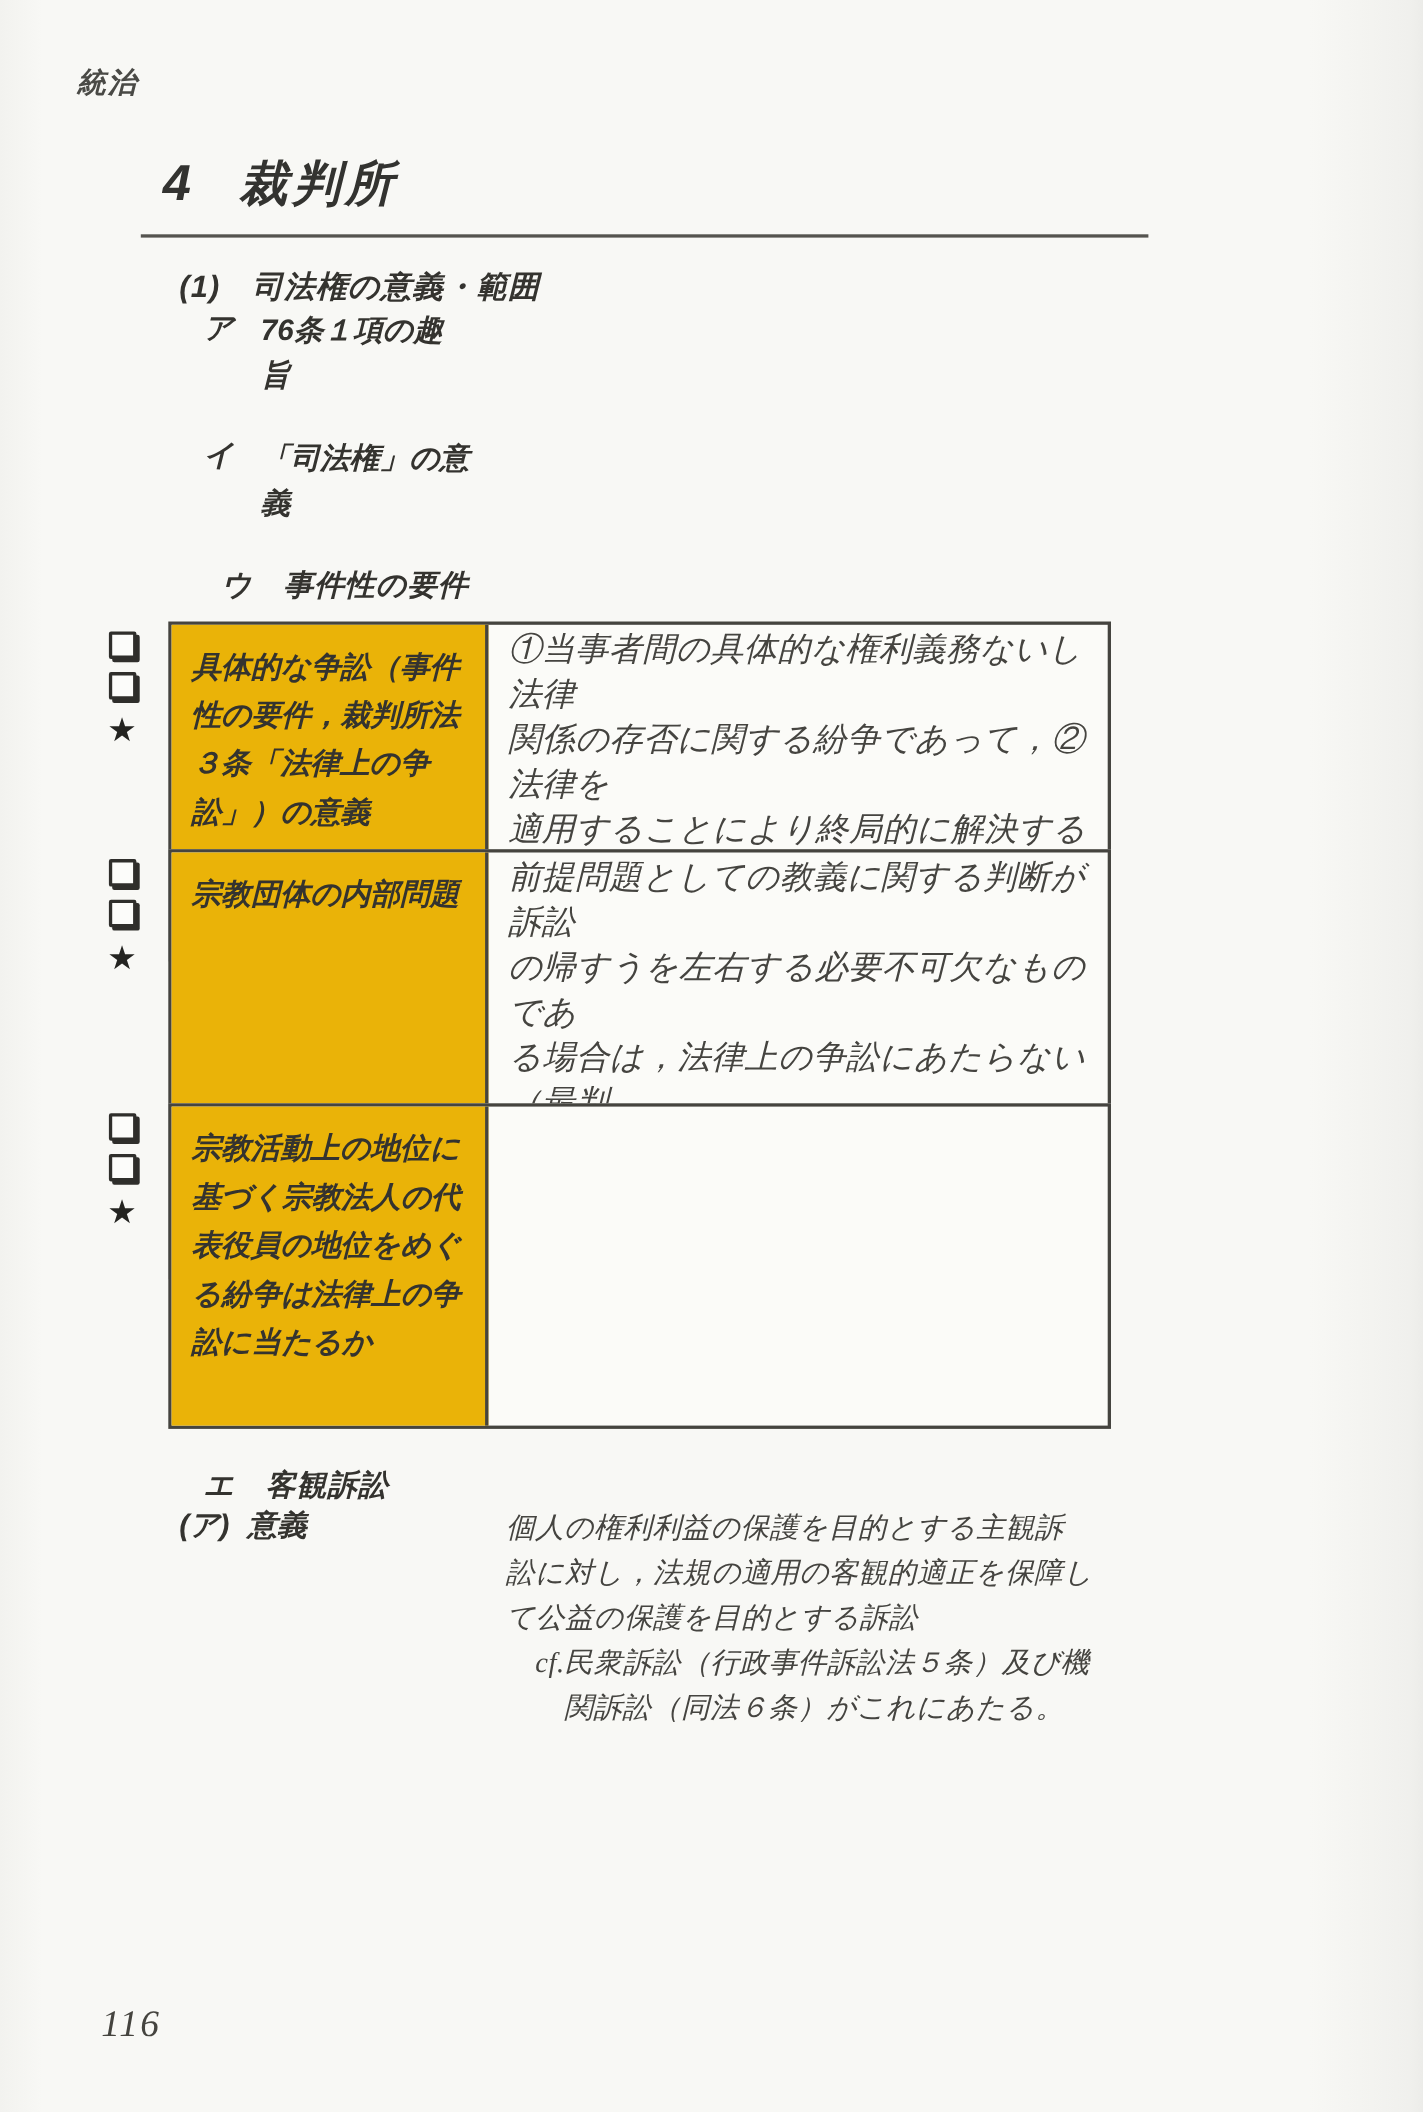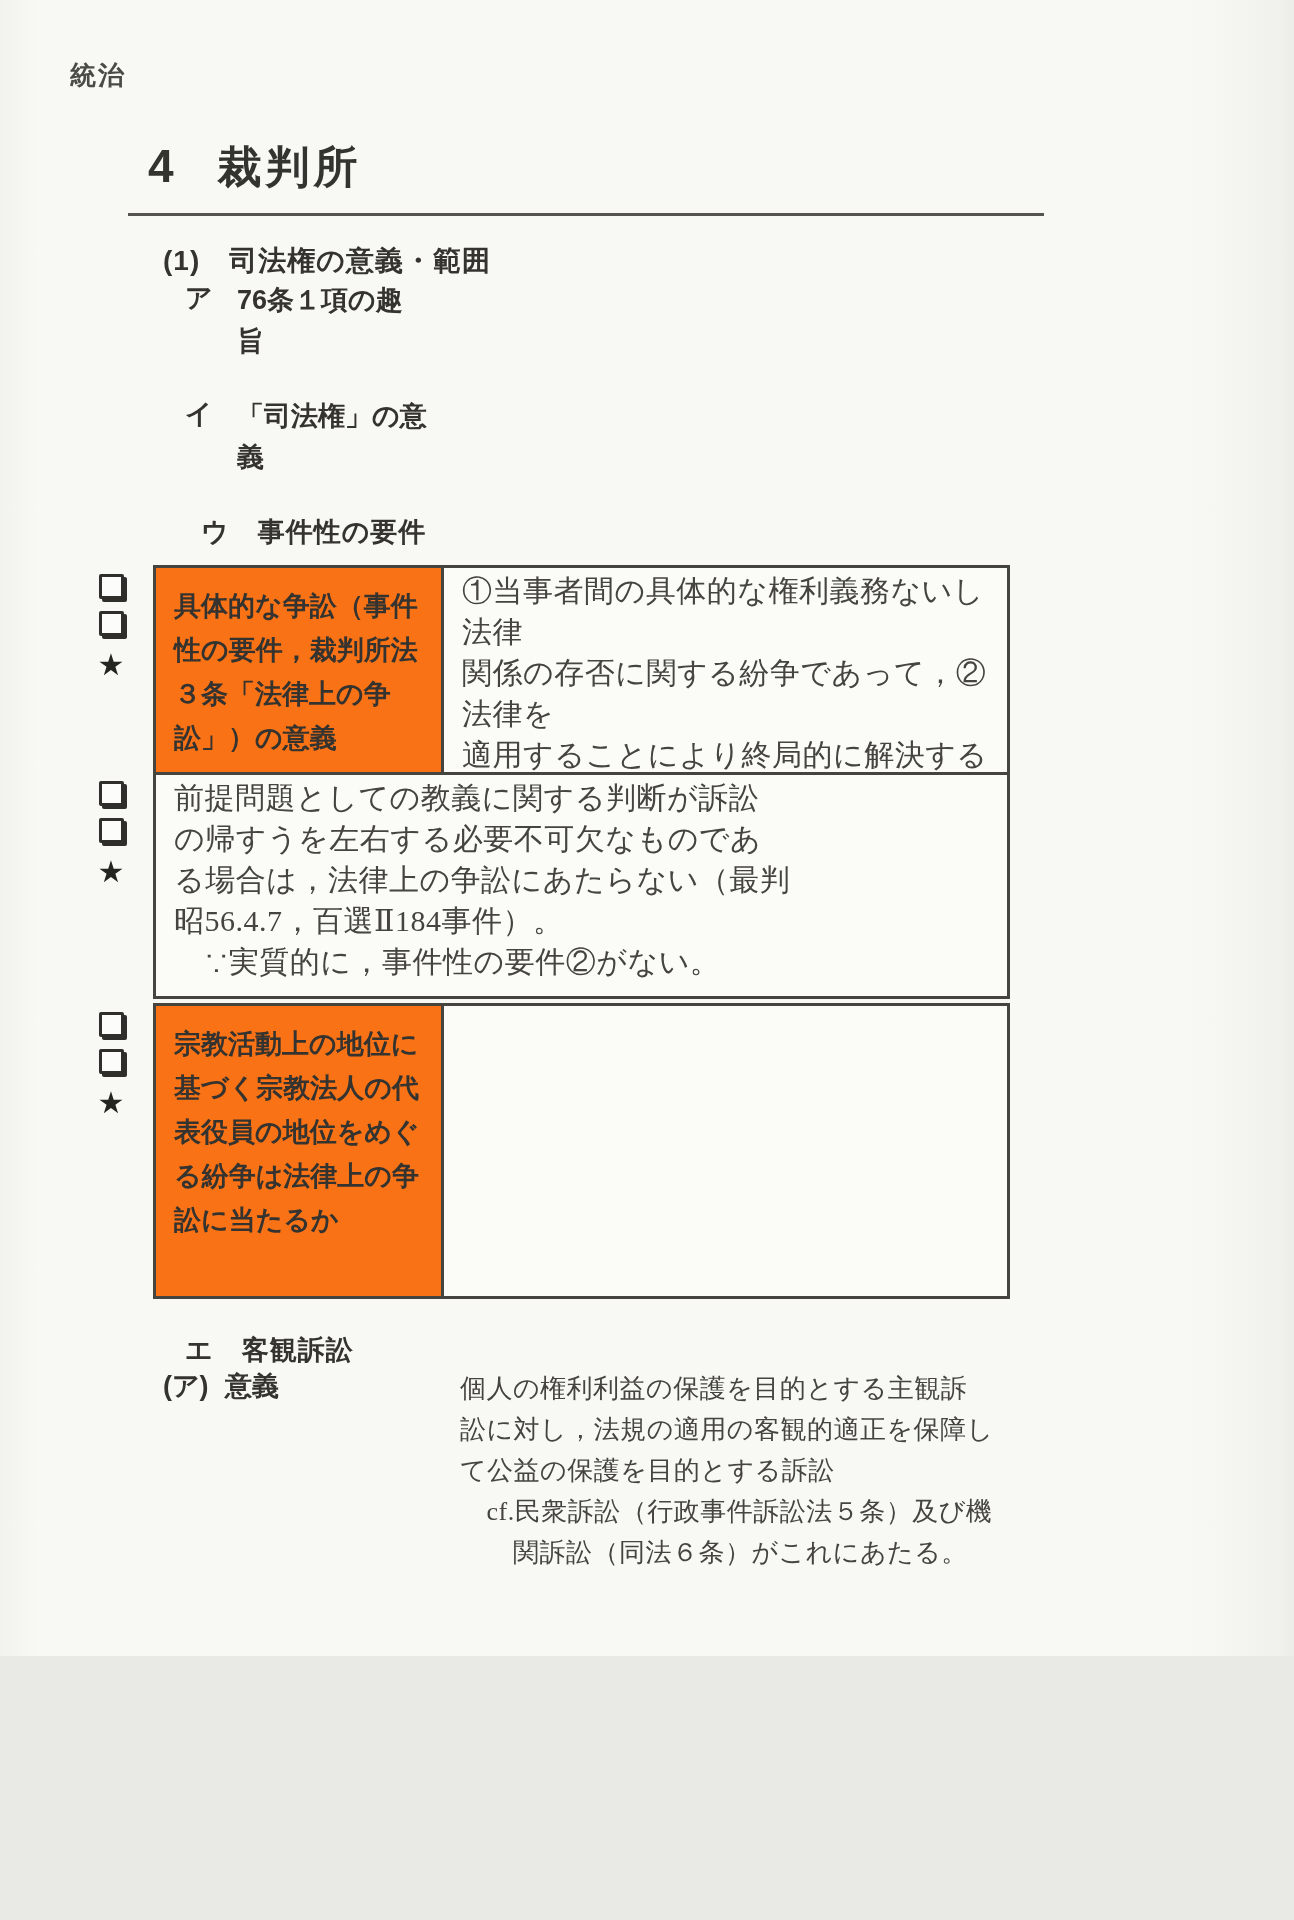--- a/index.html
+++ b/index.html
@@ -2,25 +2,26 @@
 <html><head>
 <meta charset="utf-8">
 <style>
   html,body{margin:0;padding:0;}
   body{
     font-family:"Liberation Serif","DejaVu Serif",serif;
     background:#e9e9e6;
   }
   .page{
     position:relative;
-    width:1294px;height:1656px;
+    width:1294px;height:1920px;
     margin:0 auto;
     background:linear-gradient(90deg,#f2f2ef 0%,#f8f8f5 3%,#f8f8f5 92%,#f0f0ed 99%,#ecece9 100%);
     overflow:hidden;
     color:#3f3e3a;
+    font-style:italic;
   }
   .sans{font-family:"Liberation Sans","DejaVu Sans",sans-serif;}
   .pre{white-space:pre-line;}
 
   .kicker{
     position:absolute;left:70px;top:58px;
     font-size:26px;font-weight:600;color:#4a4a46;
     letter-spacing:2px;
   }
 
@@ -70,21 +71,21 @@
     border:3px solid #45443f;
     background:#fbfbf8;
     display:flex;
     box-sizing:border-box;
   }
   .trow.r1{top:565px;min-height:192px;}
   .trow.r2{top:772px;min-height:214px;}
   .trow.r3{top:1003px;min-height:296px;}
   .topic-cell{
     width:288px;flex:0 0 288px;
-    background:#f97316;
+    background:#eab308;
     border-right:3px solid #45443f;
     box-sizing:border-box;
     padding:16px 16px 14px 18px;
     font-size:27px;font-weight:bold;color:#34332f;
     line-height:44px;
   }
   .content-cell{
     flex:1 1 auto;
     box-sizing:border-box;
     padding:2px 14px 14px 18px;
@@ -167,20 +168,21 @@
 適用することにより終局的に解決すること
 ができるもの（最判昭41.2.8）</div>
   </div>
 
   <div class="trow r2">
     <div class="checks">
       <span class="cb"></span>
       <span class="cb"></span>
       <span class="star">★</span>
     </div>
+    <div class="topic-cell sans pre">宗教団体の内部問題</div>
     <div class="content-cell pre">前提問題としての教義に関する判断が訴訟
 の帰すうを左右する必要不可欠なものであ
 る場合は，法律上の争訟にあたらない（最判
 昭56.4.7，百選Ⅱ184事件）。
 　∵実質的に，事件性の要件②がない。</div>
   </div>
 
   <div class="trow r3">
     <div class="checks">
       <span class="cb"></span>

